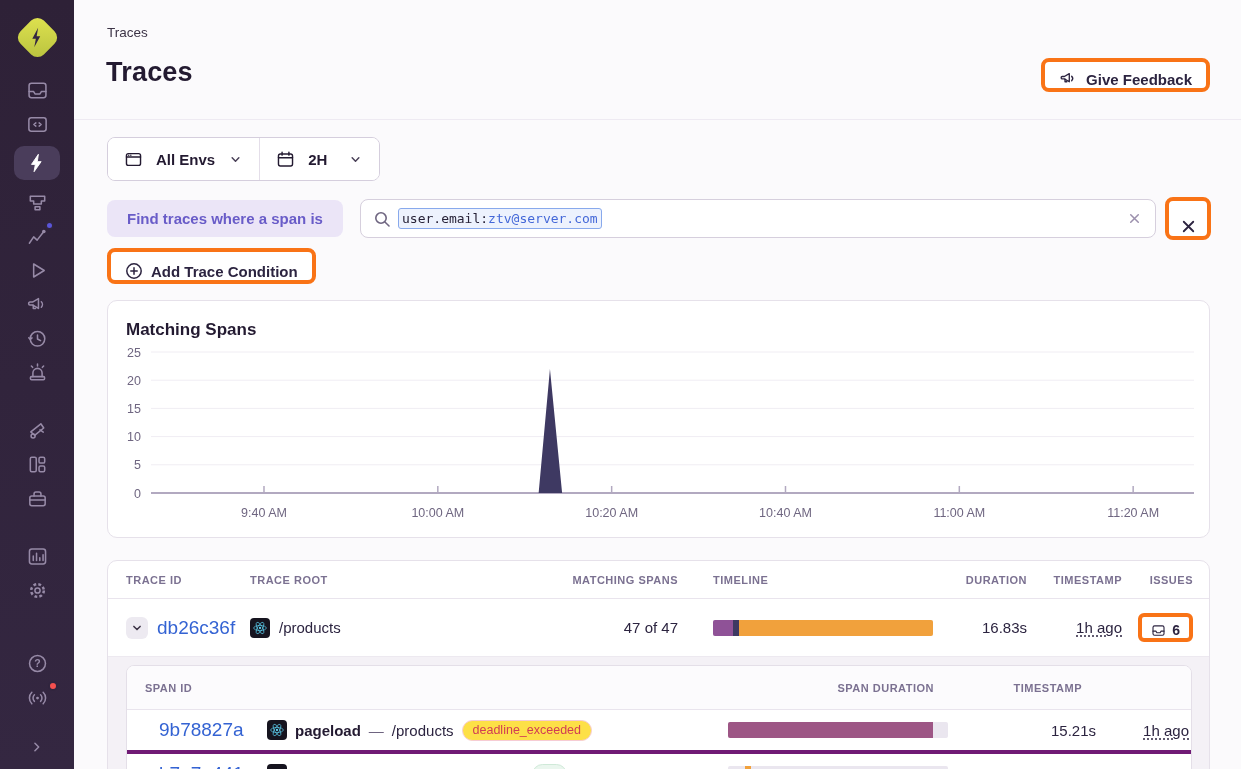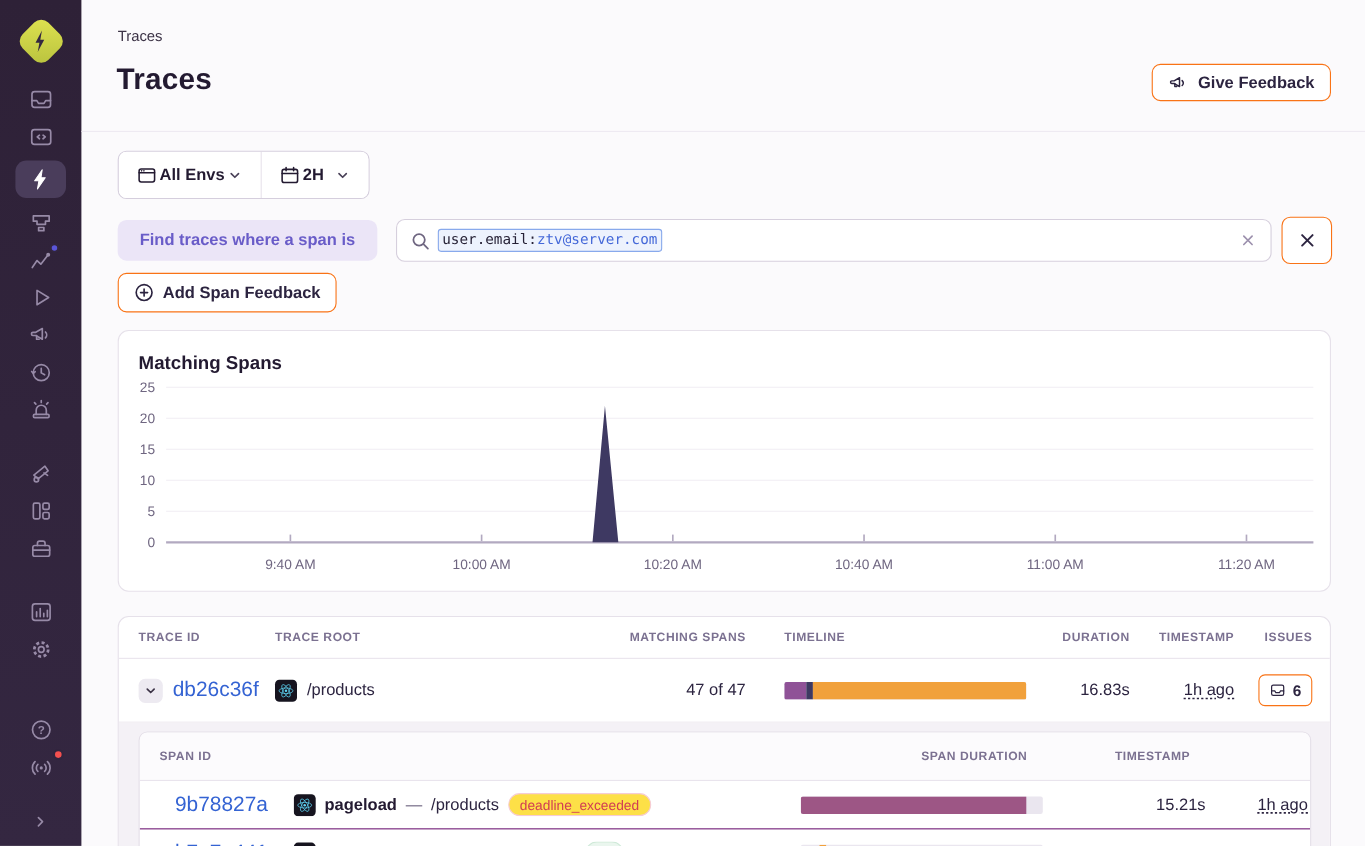--- a/index.html
+++ b/index.html
@@ -23,30 +23,30 @@
   .nav-bottom { margin-top:auto; display:flex; flex-direction:column; align-items:center; gap:10px; padding-bottom:10px; }
   .badge-dot { position:absolute; border-radius:50%; border:2.5px solid #31253e; }
   .badge-dot.blue { width:9px; height:9px; background:#5a55d8; right:6px; top:-3px; }
   .badge-dot.red  { width:10px; height:10px; background:#f4504f; right:2px; top:-4px; }
   .collapse-item { margin-top:16px; }
 
   
   .main { position:absolute; left:74px; top:0; right:0; bottom:0; }
   .breadcrumb { position:absolute; left:33px; top:25px; font-size:13.5px; color:#3c3346; cursor:pointer; }
   .page-title { position:absolute; left:32px; top:57px; font-size:27px; font-weight:700; color:#231a31; letter-spacing:.2px; }
-  .btn { display:inline-flex; align-items:center; gap:8px; background:#fff; border:1px solid #f97316;
+  .btn { display:inline-flex; align-items:flex-end; gap:8px; background:#fff; border:4px solid #f97316;
     border-radius:8px; color:#2c2440; font-weight:700; font-size:15px; cursor:pointer;
     font-family:"Liberation Sans",sans-serif; }
   .feedback-btn { position:absolute; right:31px; top:58px; height:34px; padding:0 14px; }
   .header-divider { position:absolute; left:0; right:0; top:119px; height:1px; background:#eeeaf2; }
 
   
   .filter-bar { position:absolute; left:33px; top:137px; height:44px; display:flex; align-items:stretch;
     background:#fff; border:1px solid #d5cedd; border-radius:8px; overflow:hidden; }
-  .filter-seg { display:flex; align-items:center; gap:2px; padding:0 16px; font-size:15px; font-weight:700;
+  .filter-seg { display:flex; align-items:center; gap:13px; padding:0 16px; font-size:15px; font-weight:700;
     color:#231a31; cursor:pointer; background:#fff; border:none; font-family:"Liberation Sans",sans-serif;}
   .filter-div { width:1px; background:#e4dee9; margin:0; }
 
   
   .where-pill { position:absolute; left:33px; top:200px; height:37px; display:flex; align-items:center;
     padding:0 20px; background:#ebe5f7; border-radius:8px; color:#695cc8; font-weight:700; font-size:15px; }
   .search-box { position:absolute; left:286px; top:199px; width:796px; height:39px; background:#fff;
     border:1px solid #d6cfdd; border-radius:8px; display:flex; align-items:center; padding:0 12px; cursor:text; }
   .search-box .mag { color:#6f6681; display:flex; margin-right:7px; }
   .token { font-family:"DejaVu Sans Mono", monospace; font-size:13px; background:#edf2fd;
@@ -87,21 +87,21 @@
   .bar-seg { position:absolute; top:0; bottom:0; }
   .ts { text-decoration:underline dotted; text-underline-offset:3px; cursor:default; }
   .issues-cell { display:flex; justify-content:flex-end; }
   .issues-btn { height:29px; padding:0 9px; gap:6px; font-size:14px; font-weight:600; border-radius:6px; }
 
   
   .expanded { background:#f4f1f6; padding:8px 17px 20px 18px; }
   .span-panel { background:#fff; border:1px solid #e4dfe8; border-radius:8px; overflow:hidden; }
   .s-grid { display:grid; grid-template-columns:108px 461px 220px 148px 93px; align-items:center; padding:0 20px 0 18px; }
   .s-head { height:44px; background:#fcfbfd; border-bottom:1px solid #e9e4ed; }
-  .s-row { height:44px; border-bottom:1px solid #701a75;padding-left:32px; }
+  .s-row { height:44px; border-bottom:4px solid #701a75;padding-left:32px; }
   .desc-cell { display:flex; align-items:center; gap:8px; white-space:nowrap; overflow:hidden; }
   .op { font-weight:700; color:#231a31; font-size:15px; }
   .dash { color:#6e6480; font-size:15px; }
   .desc { color:#2c2440; font-size:15px; }
   .status-pill { font-size:12.5px; padding:2.5px 10px; border-radius:20px; border:1px solid; flex:none; }
   .status-pill.error { color:#d13d54; background:#fde047; border-color:#f6ccd4; }
   .status-pill.ok { color:#3f9e62; background:#eaf6ee; border-color:#cfe9d8; }
 </style>
 </head>
 <body>
@@ -301,21 +301,21 @@
       <svg width="19" height="19" viewBox="0 0 18 18" fill="none" stroke="currentColor" stroke-width="1.7" stroke-linecap="round">
         <path d="M4.5 4.5l9 9M13.5 4.5l-9 9"></path>
       </svg>
     </button>
 
     <button class="btn add-cond-btn">
       <svg width="18" height="18" viewBox="0 0 18 18" fill="none" stroke="#2c2440" stroke-width="1.5" stroke-linecap="round">
         <circle cx="9" cy="9" r="7.2"></circle>
           <path d="M9 5.8v6.4M5.8 9h6.4"></path>
       </svg>
-      <span>Add Span Feedback</span>
+      <span>Add Trace Condition</span>
     </button>
 
     <section class="chart-panel">
       <h2 class="chart-title">Matching Spans</h2>
       <svg id="spans-chart" width="1103" height="238" viewBox="0 0 1103 238">
           <text x="33" y="196.5" text-anchor="end" fill="#6f6681" font-size="12.5">0</text>
           <line x1="43" x2="1086" y1="163.8" y2="163.8" stroke="#f0edf3" stroke-width="1"></line>
           <text x="33" y="168.3" text-anchor="end" fill="#6f6681" font-size="12.5">5</text>
           <line x1="43" x2="1086" y1="135.6" y2="135.6" stroke="#f0edf3" stroke-width="1"></line>
           <text x="33" y="140.1" text-anchor="end" fill="#6f6681" font-size="12.5">10</text>

